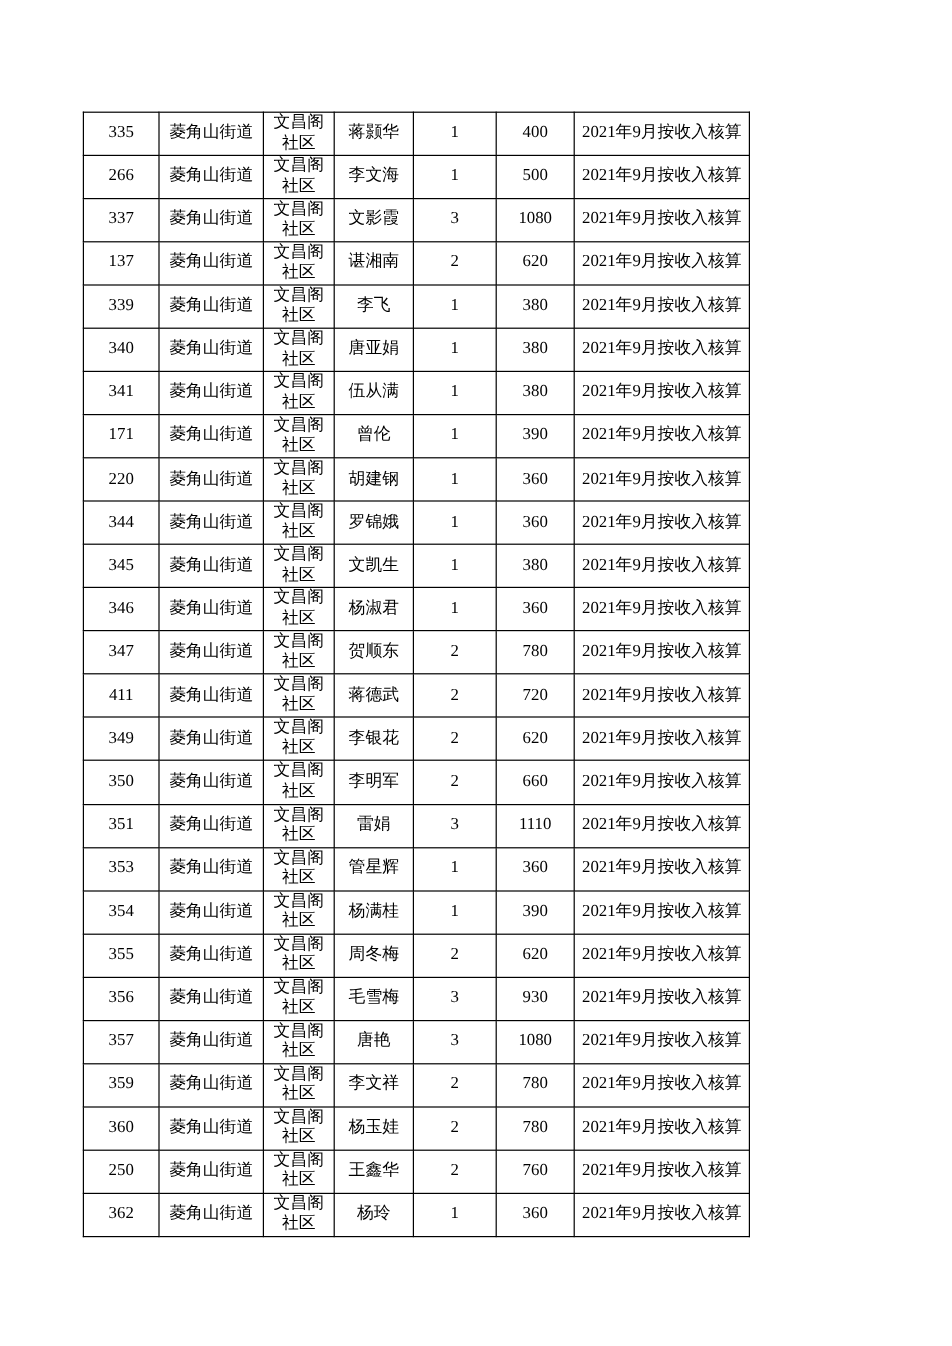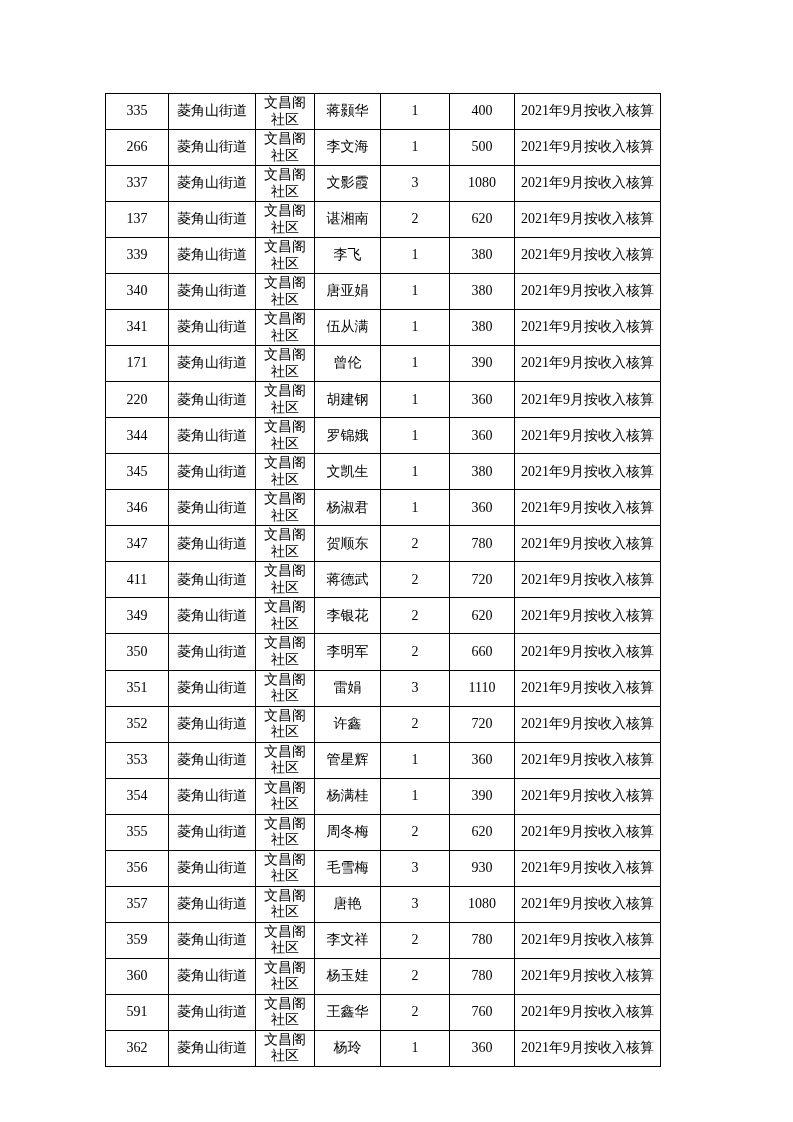--- a/index.html
+++ b/index.html
@@ -19,21 +19,20 @@
     width: 793px;
     height: 1122px;
     background: #ffffff;
   }
   table.data {
     border-collapse: collapse;
     position: absolute;
     left: 69px;
     top: 93px;
     table-layout: fixed;
-    margin-left: 36px;
   }
   table.data td {
     border: 1px solid #000000;
     text-align: center;
     vertical-align: middle;
     font-size: 14px;
     line-height: 1.18;
     padding: 1px 2px;
     overflow: hidden;
   }
@@ -213,29 +212,20 @@
         <tr>
           <td>351</td>
           <td>菱角山街道</td>
           <td class="comm">文昌阁社区</td>
           <td>雷娟</td>
           <td>3</td>
           <td>1110</td>
           <td>2021年9月按收入核算</td>
         </tr>
         <tr>
-          <td>352</td>
-          <td>菱角山街道</td>
-          <td class="comm">文昌阁社区</td>
-          <td>许鑫</td>
-          <td>2</td>
-          <td>720</td>
-          <td>2021年9月按收入核算</td>
-        </tr>
-        <tr>
           <td>353</td>
           <td>菱角山街道</td>
           <td class="comm">文昌阁社区</td>
           <td>管星辉</td>
           <td>1</td>
           <td>360</td>
           <td>2021年9月按收入核算</td>
         </tr>
         <tr>
           <td>354</td>
@@ -285,21 +275,21 @@
         <tr>
           <td>360</td>
           <td>菱角山街道</td>
           <td class="comm">文昌阁社区</td>
           <td>杨玉娃</td>
           <td>2</td>
           <td>780</td>
           <td>2021年9月按收入核算</td>
         </tr>
         <tr>
-          <td>591</td>
+          <td>250</td>
           <td>菱角山街道</td>
           <td class="comm">文昌阁社区</td>
           <td>王鑫华</td>
           <td>2</td>
           <td>760</td>
           <td>2021年9月按收入核算</td>
         </tr>
         <tr>
           <td>362</td>
           <td>菱角山街道</td>

